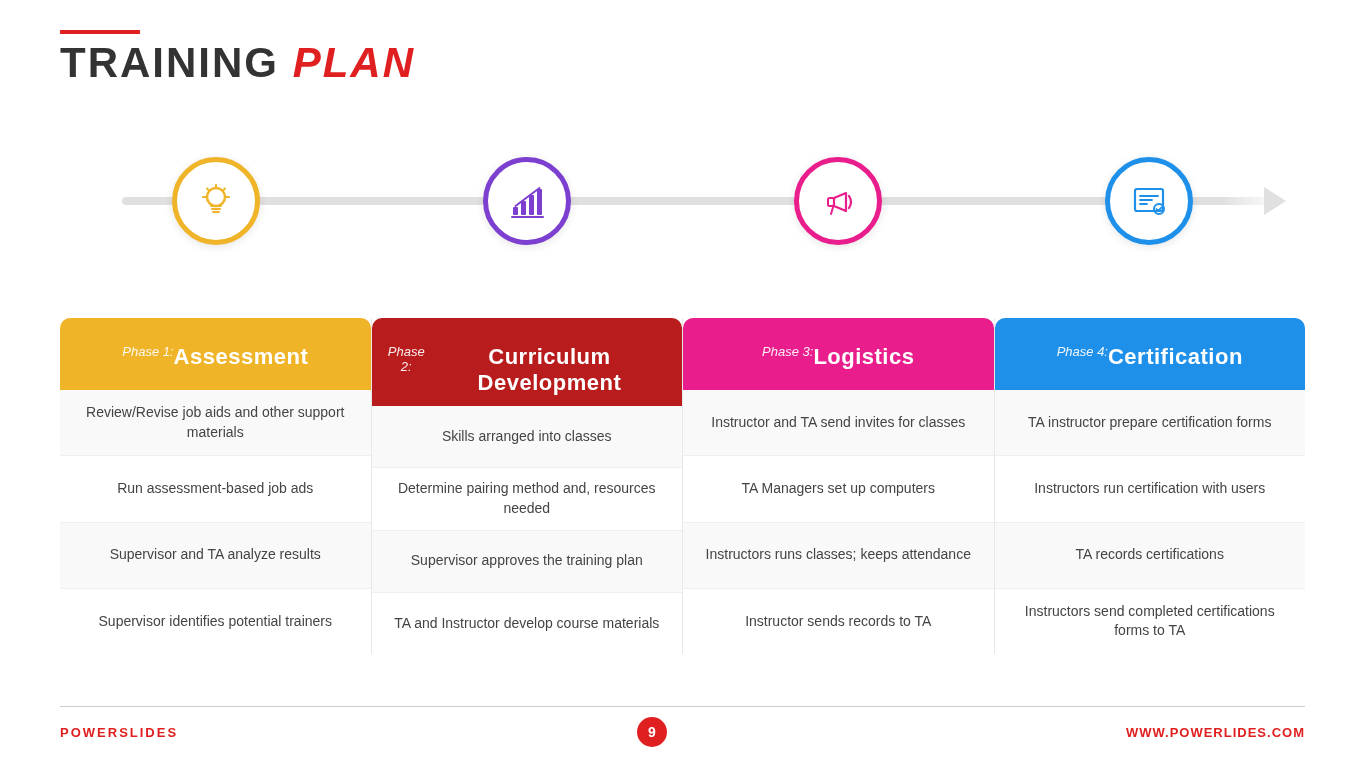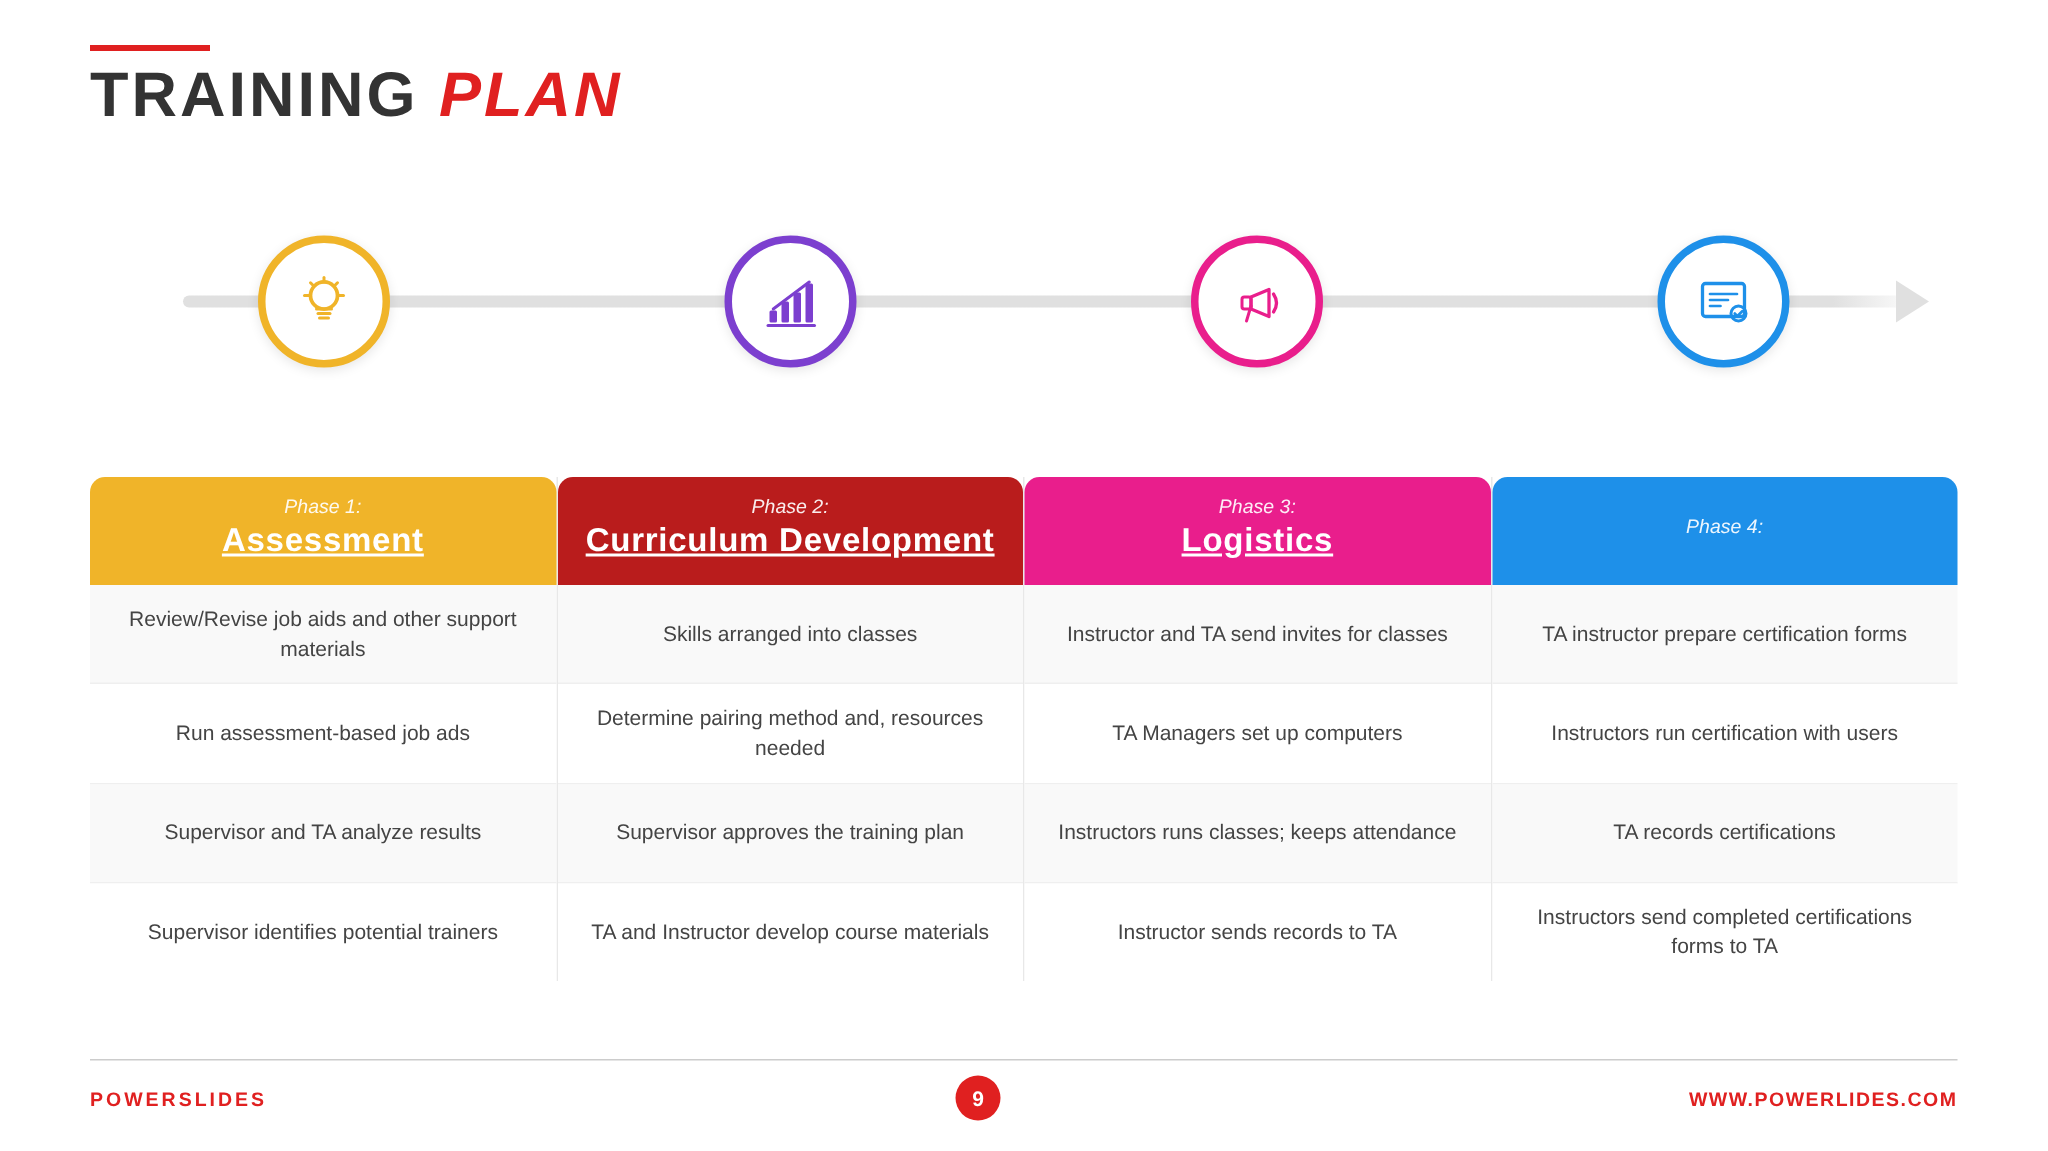--- a/index.html
+++ b/index.html
@@ -118,45 +118,43 @@
     .phase-col {
       flex: 1;
       display: flex;
       flex-direction: column;
       border-right: 1px solid #e8e8e8;
     }
     .phase-col:last-child { border-right: none; }
 
     .phase-header {
       border-radius: 10px 10px 0 0;
-      padding: 4px 12px 10px 12px;
+      padding: 26px 12px 10px 12px;
       text-align: center;
       min-height: 72px;
       display: flex;
-      flex-direction: column;
       justify-content: center;
     }
     .phase-header.yellow { background: #f0b429; }
     .phase-header.purple { background: #b91c1c; }
     .phase-header.pink   { background: #e91e8c; }
     .phase-header.blue   { background: #1e90e9; }
 
     .phase-label {
       font-size: 13px;
       font-style: italic;
       color: rgba(255,255,255,0.92);
       margin-bottom: 2px;
       font-weight: 400;
     }
     .phase-title {
       font-size: 22px;
       font-weight: 800;
       color: #fff;
       letter-spacing: 0.5px;
-      text-decoration: underline;
     }
 
     .phase-items {
       flex: 1;
       display: flex;
       flex-direction: column;
     }
     .phase-item {
       flex: 1;
       display: flex;
@@ -319,20 +317,21 @@
         <div class="phase-item">Instructor and TA send invites for classes</div>
         <div class="phase-item">TA Managers set up computers</div>
         <div class="phase-item">Instructors runs classes; keeps attendance</div>
         <div class="phase-item">Instructor sends records to TA</div>
       </div>
     </div>
 
     <div class="phase-col">
       <div class="phase-header blue">
         <div class="phase-label">Phase 4:</div>
+        <div class="phase-title">Certification</div>
       </div>
       <div class="phase-items">
         <div class="phase-item">TA instructor prepare certification forms</div>
         <div class="phase-item">Instructors run certification with users</div>
         <div class="phase-item">TA records certifications</div>
         <div class="phase-item">Instructors send completed certifications forms to TA</div>
       </div>
     </div>
 
   </div>

